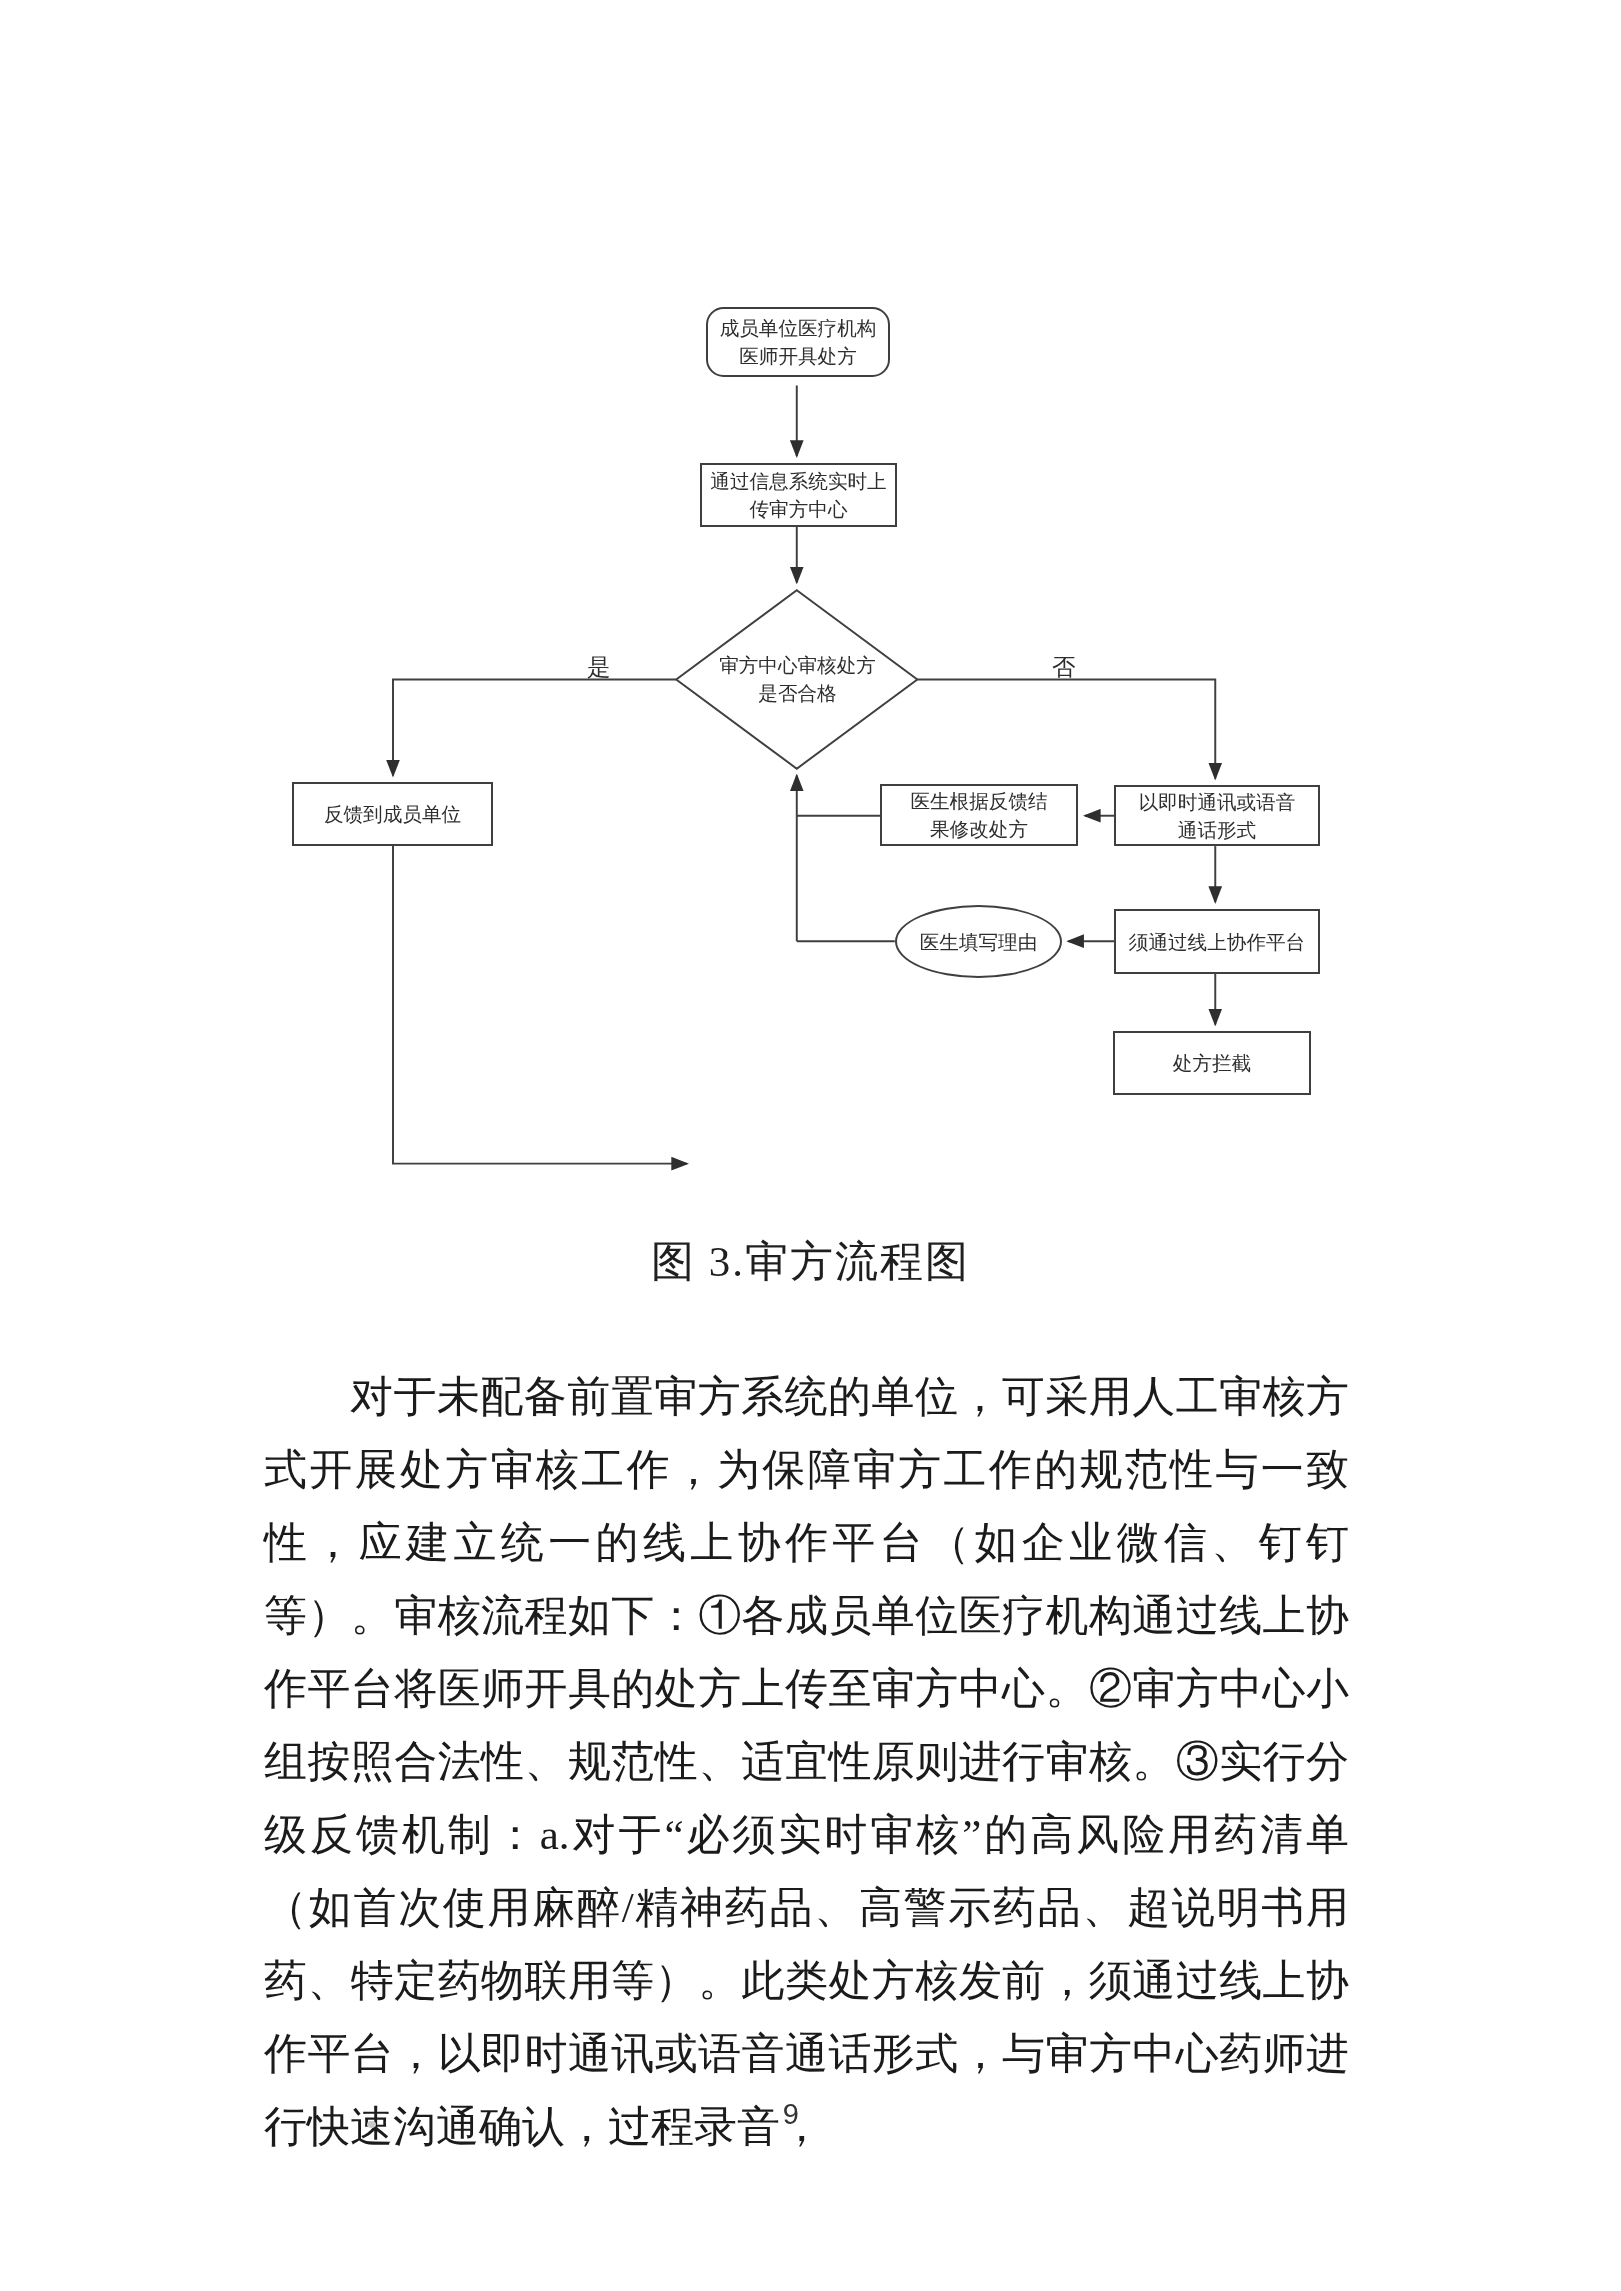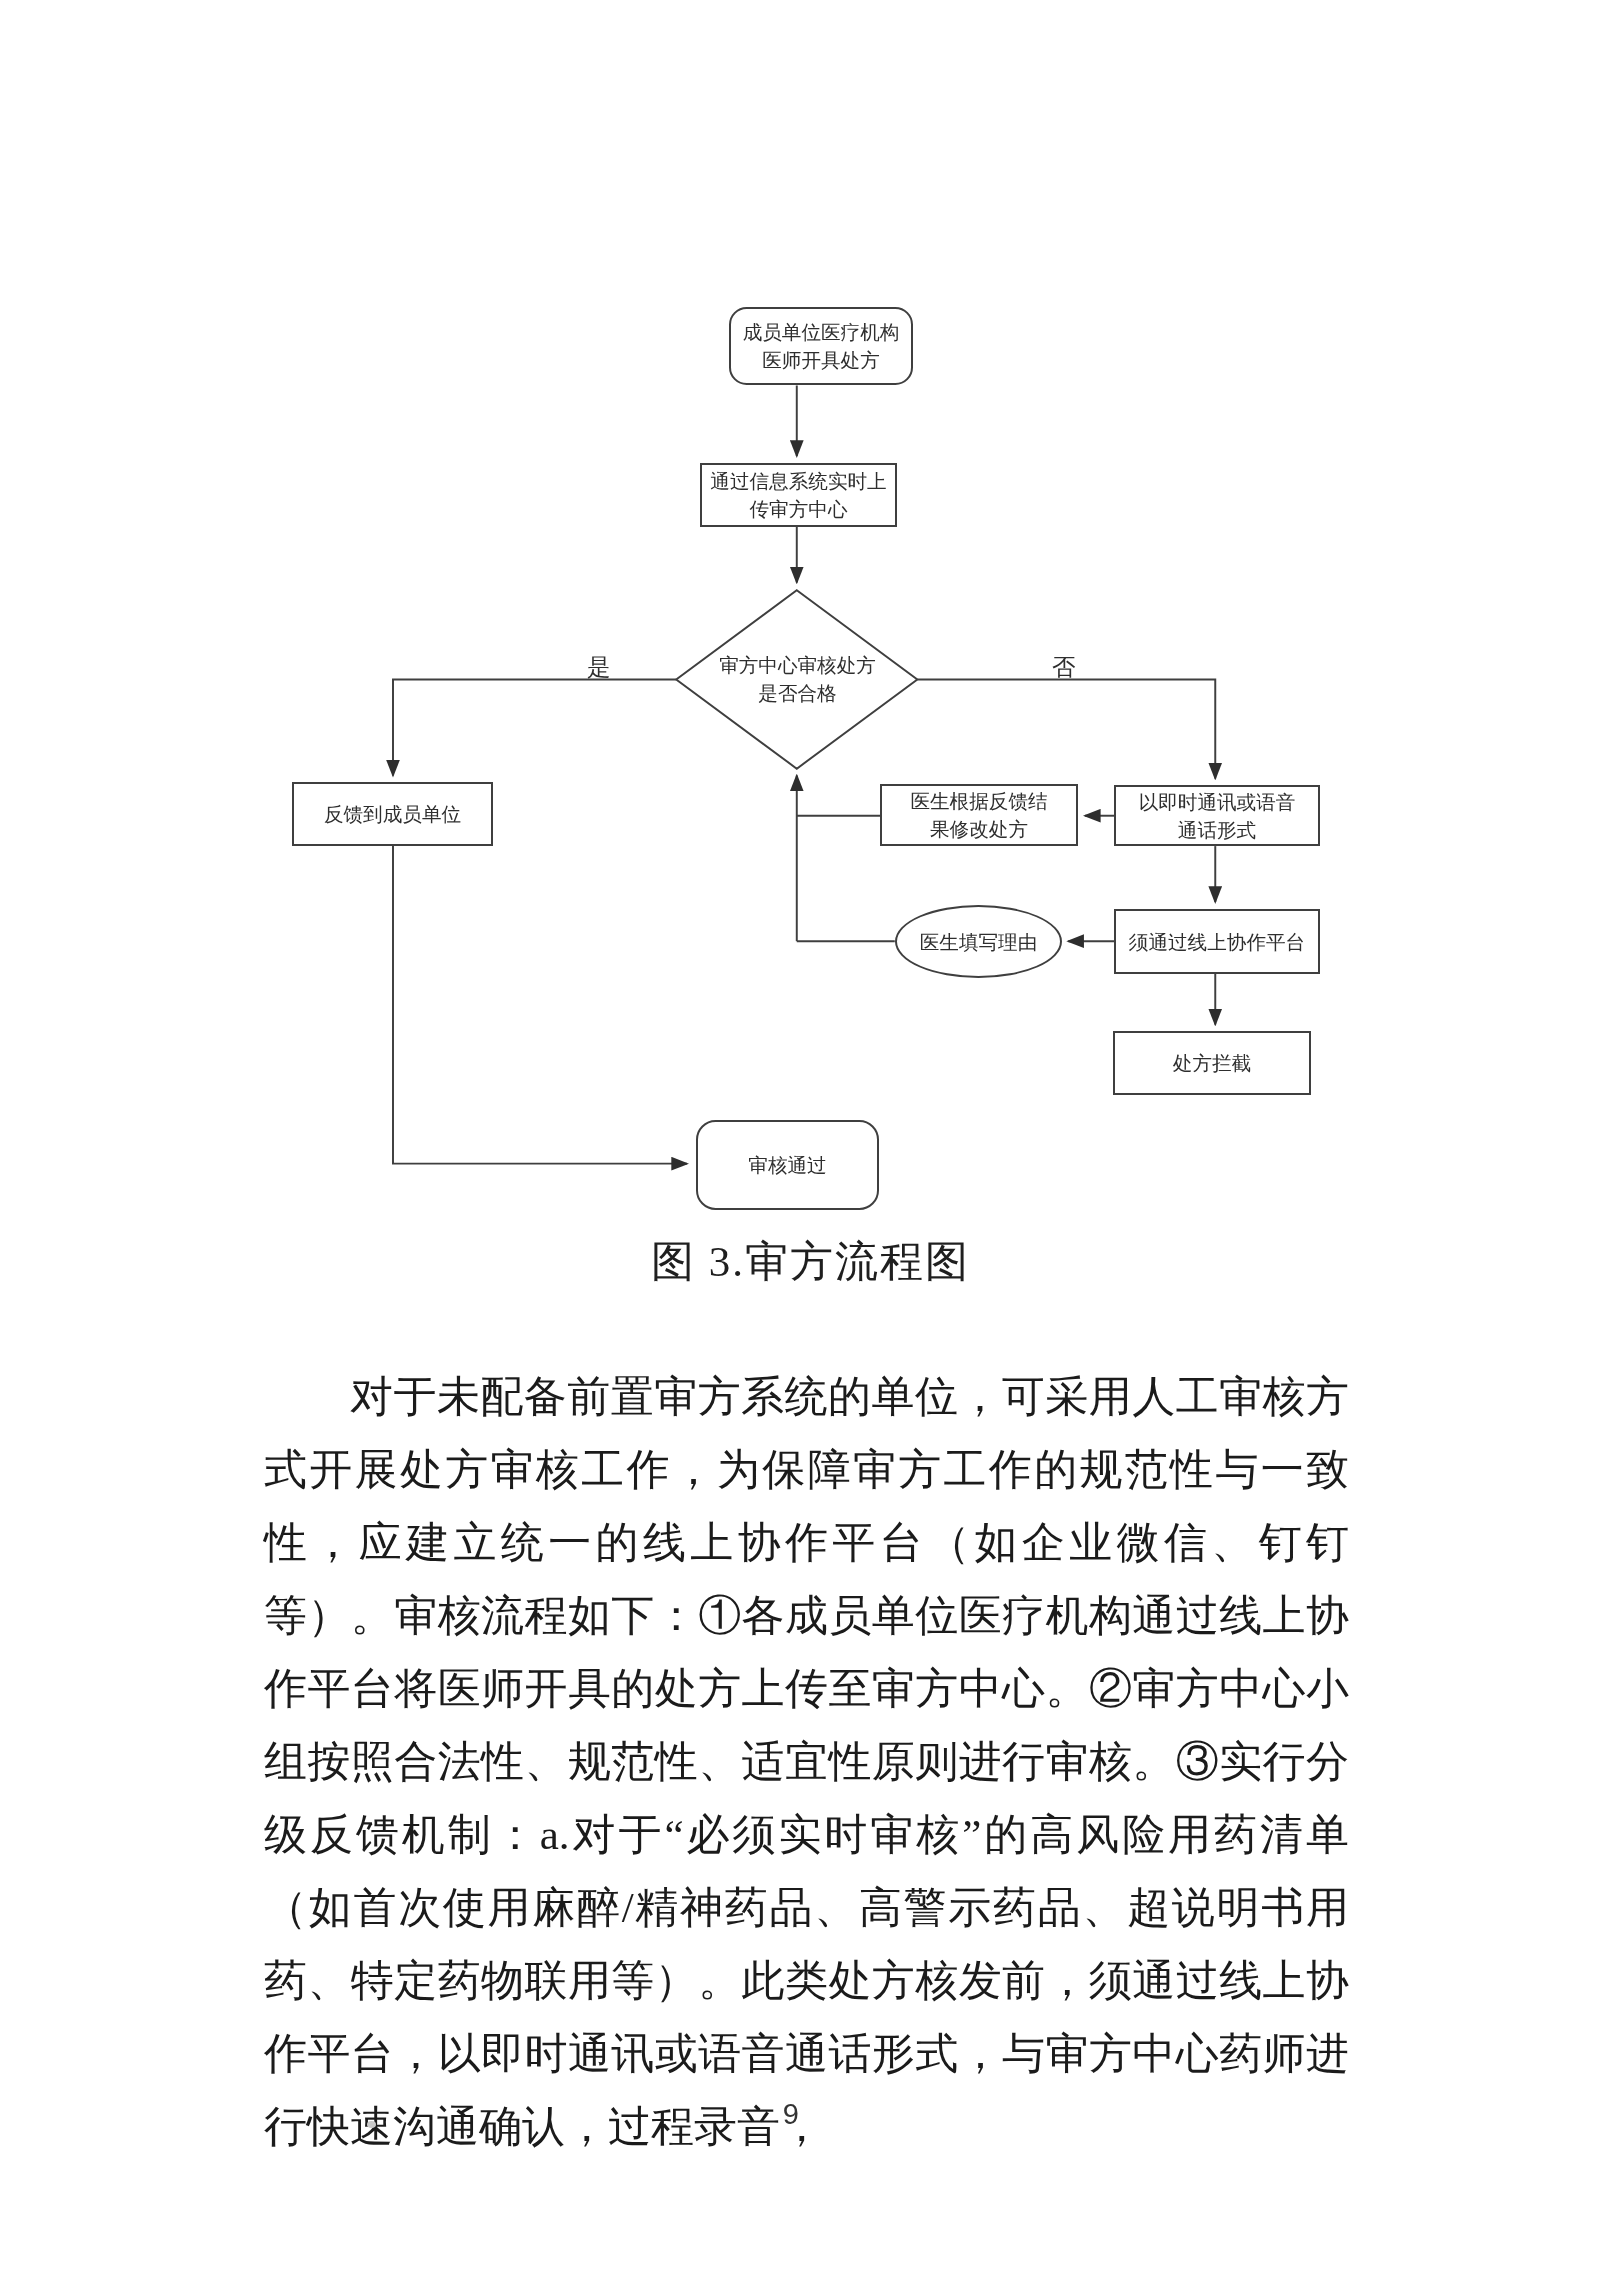--- a/index.html
+++ b/index.html
@@ -8,21 +8,21 @@
     position:relative;width:1621px;height:2292px;background:#ffffff;
     font-family:"Liberation Serif", serif;color:#222;overflow:hidden;margin:0 auto;
   }
   .connectors{position:absolute;left:0;top:0;pointer-events:none;}
   .node{
     position:absolute;display:flex;align-items:center;justify-content:center;
     text-align:center;border:2px solid #3f3f3f;background:#fff;
     font-family:"Liberation Sans", sans-serif;font-size:19.6px;line-height:28px;
     color:#2e2e2e;box-sizing:border-box;
   }
-  #node-start{left:706px;top:307px;width:184px;height:78px;border-radius:17.6px;padding:0 7.8px;margin-left:23px;}
+  #node-start{left:706px;top:307px;width:184px;height:70px;border-radius:17.6px;padding:0 7.8px;}
   #node-upload{left:700px;top:463px;width:197px;height:64px;padding:17px 1px;}
   #node-decision-text{left:711px;top:642px;width:173px;height:74px;border:none;background:transparent;}
   #node-feedback-unit{left:292px;top:782px;width:201px;height:64px;text-align:right;}
   #node-modify{left:880px;top:784px;width:198px;height:62px;padding:0 19.6px;}
   #node-feedback-doctor{left:1114px;top:785px;width:206px;height:61px;padding:0 14.7px;}
   #node-reason{left:895px;top:905px;width:167px;height:73px;border-radius:50%;}
   #node-refuse{left:1114px;top:909px;width:206px;height:65px;}
   #node-intercept{left:1113px;top:1031px;width:198px;height:64px;}
   #node-pass{left:696px;top:1120px;width:183px;height:90px;border-radius:19.6px;}
   .branch-label{
@@ -93,21 +93,20 @@
   <div class="node" id="node-modify">医生根据反馈结果修改处方</div>
 
   <div class="node" id="node-feedback-doctor">以即时通讯或语音通话形式</div>
 
   <div class="node" id="node-reason">医生填写理由</div>
 
   <div class="node" id="node-refuse">须通过线上协作平台</div>
 
   <div class="node" id="node-intercept">处方拦截</div>
 
-  <div class="node" id="node-pass">审核通过</div>
 
   <div class="caption">图 3.审方流程图</div>
 
   <div class="body-text">
     <p>对于未配备前置审方系统的单位，可采用人工审核方式开展处方审核工作，为保障审方工作的规范性与一致性，应建立统一的线上协作平台（如企业微信、钉钉等）。审核流程如下：①各成员单位医疗机构通过线上协作平台将医师开具的处方上传至审方中心。②审方中心小组按照合法性、规范性、适宜性原则进行审核。③实行分级反馈机制：a.对于“必须实时审核”的高风险用药清单（如首次使用麻醉/精神药品、高警示药品、超说明书用药、特定药物联用等）。此类处方核发前，须通过线上协作平台，以即时通讯或语音通话形式，与审方中心药师进行快速沟通确认，过程录音，</p>
   </div>
 
   <div class="speck"></div>
 
   <div class="page-number">9</div>

